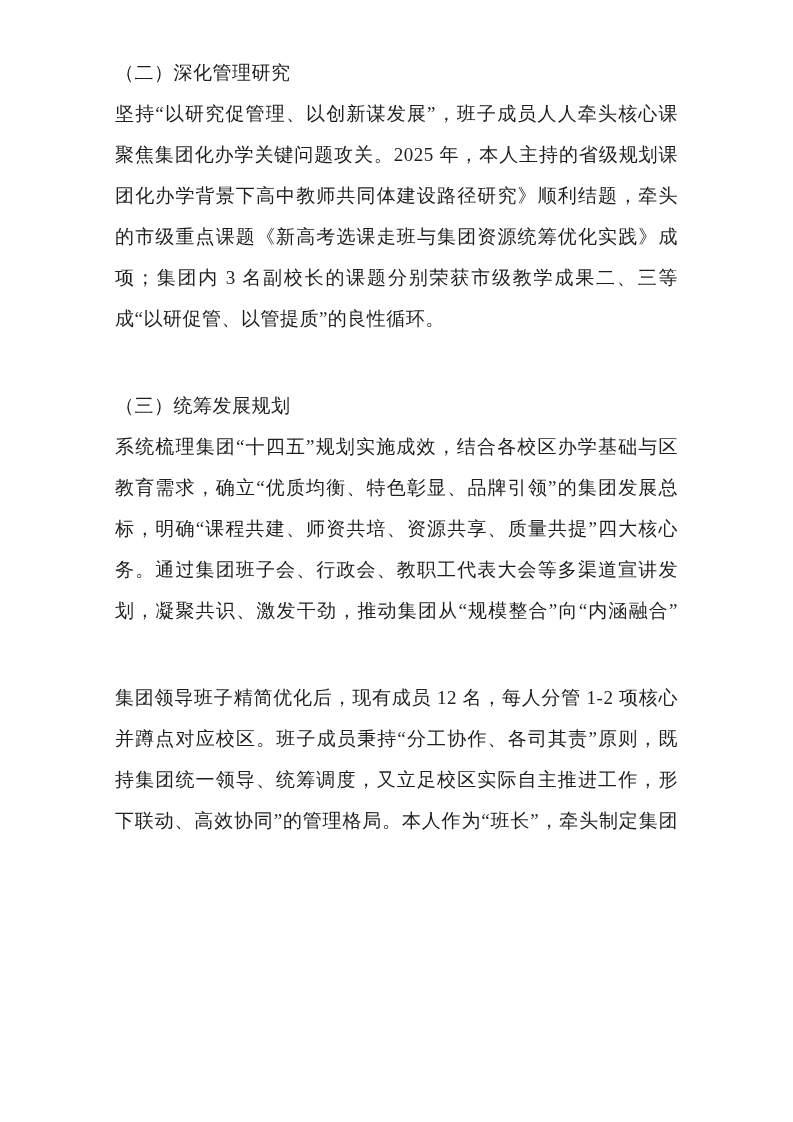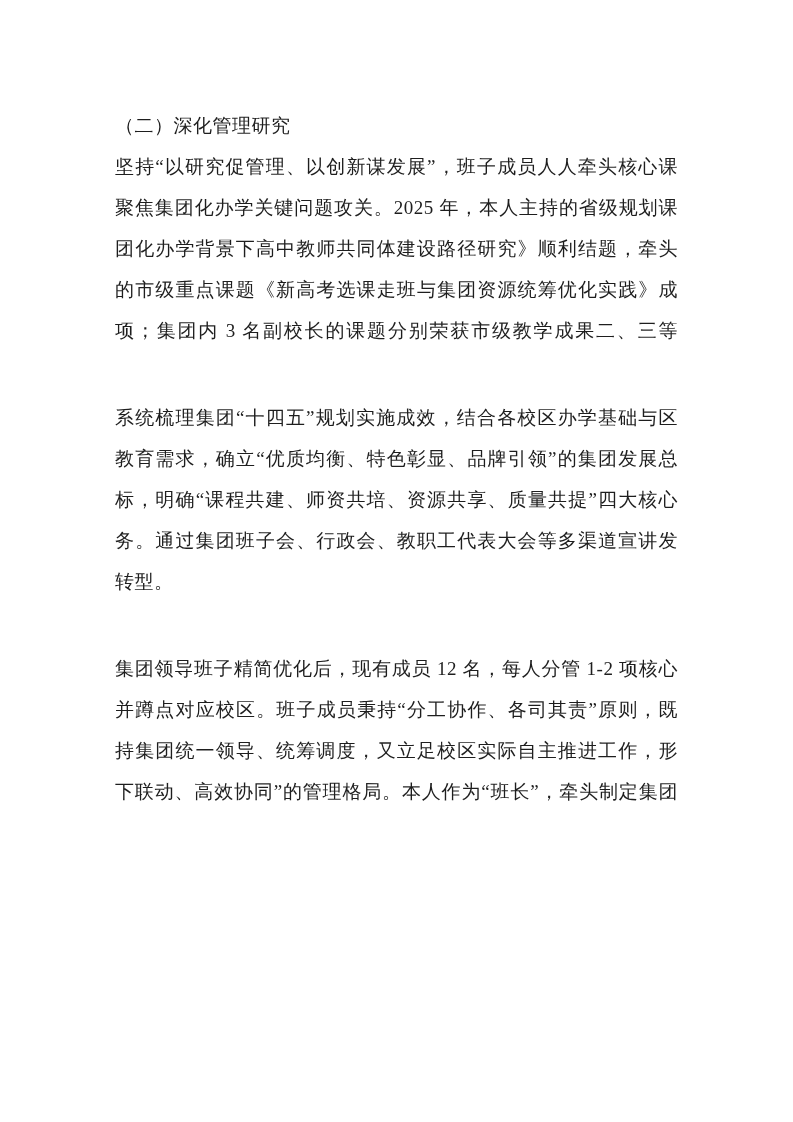--- a/index.html
+++ b/index.html
@@ -11,21 +11,21 @@
     width: 793px;
     height: 1122px;
     overflow: hidden;
     font-family: "Liberation Serif", "DejaVu Serif", serif;
     color: #1e1e1e;
   }
   .page {
     box-sizing: border-box;
     width: 793px;
     height: 1122px;
-    padding: 105px 115px 0 115px;
+    padding: 52px 115px 0 115px;
     background: #ffffff;
   }
   .heading, .line {
     font-size: 19px;
     line-height: 41px;
     height: 41px;
     letter-spacing: 0.5px;
     overflow: hidden;
   }
   .heading {
@@ -50,31 +50,33 @@
 <div class="page">
 
   <div class="heading">（二）深化管理研究</div>
 
   <div class="para">
     <div class="line">坚持“以研究促管理、以创新谋发展”，班子成员人人牵头核心课题，</div>
     <div class="line">聚焦集团化办学关键问题攻关。2025 年，本人主持的省级规划课题《集</div>
     <div class="line">团化办学背景下高中教师共同体建设路径研究》顺利结题，牵头申报</div>
     <div class="line">的市级重点课题《新高考选课走班与集团资源统筹优化实践》成功立</div>
     <div class="line">项；集团内 3 名副校长的课题分别荣获市级教学成果二、三等奖，形</div>
+    <div class="line end">成“以研促管、以管提质”的良性循环。</div>
   </div>
 
   <div class="spacer"></div>
 
+  <div class="heading">（三）统筹发展规划</div>
 
   <div class="para">
     <div class="line">系统梳理集团“十四五”规划实施成效，结合各校区办学基础与区域</div>
     <div class="line">教育需求，确立“优质均衡、特色彰显、品牌引领”的集团发展总目</div>
     <div class="line">标，明确“课程共建、师资共培、资源共享、质量共提”四大核心任</div>
     <div class="line">务。通过集团班子会、行政会、教职工代表大会等多渠道宣讲发展规</div>
-    <div class="line end">转型。</div>
+    <div class="line">划，凝聚共识、激发干劲，推动集团从“规模整合”向“内涵融合”</div>
   </div>
 
   <div class="spacer"></div>
 
 
 
   <div class="para">
     <div class="line">集团领导班子精简优化后，现有成员 12 名，每人分管 1-2 项核心工作</div>
     <div class="line">并蹲点对应校区。班子成员秉持“分工协作、各司其责”原则，既坚</div>
     <div class="line">持集团统一领导、统筹调度，又立足校区实际自主推进工作，形成“上</div>

